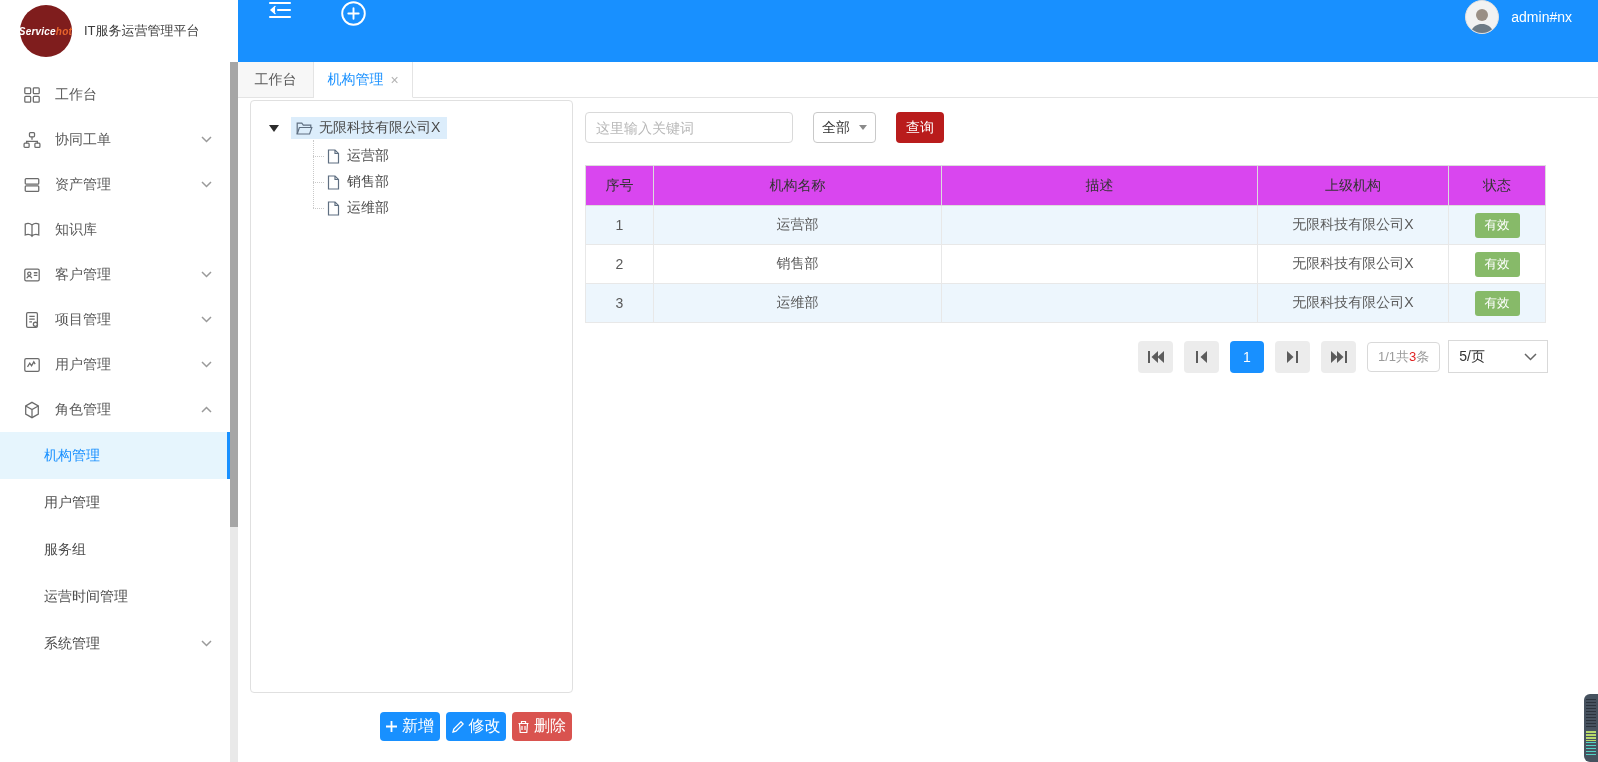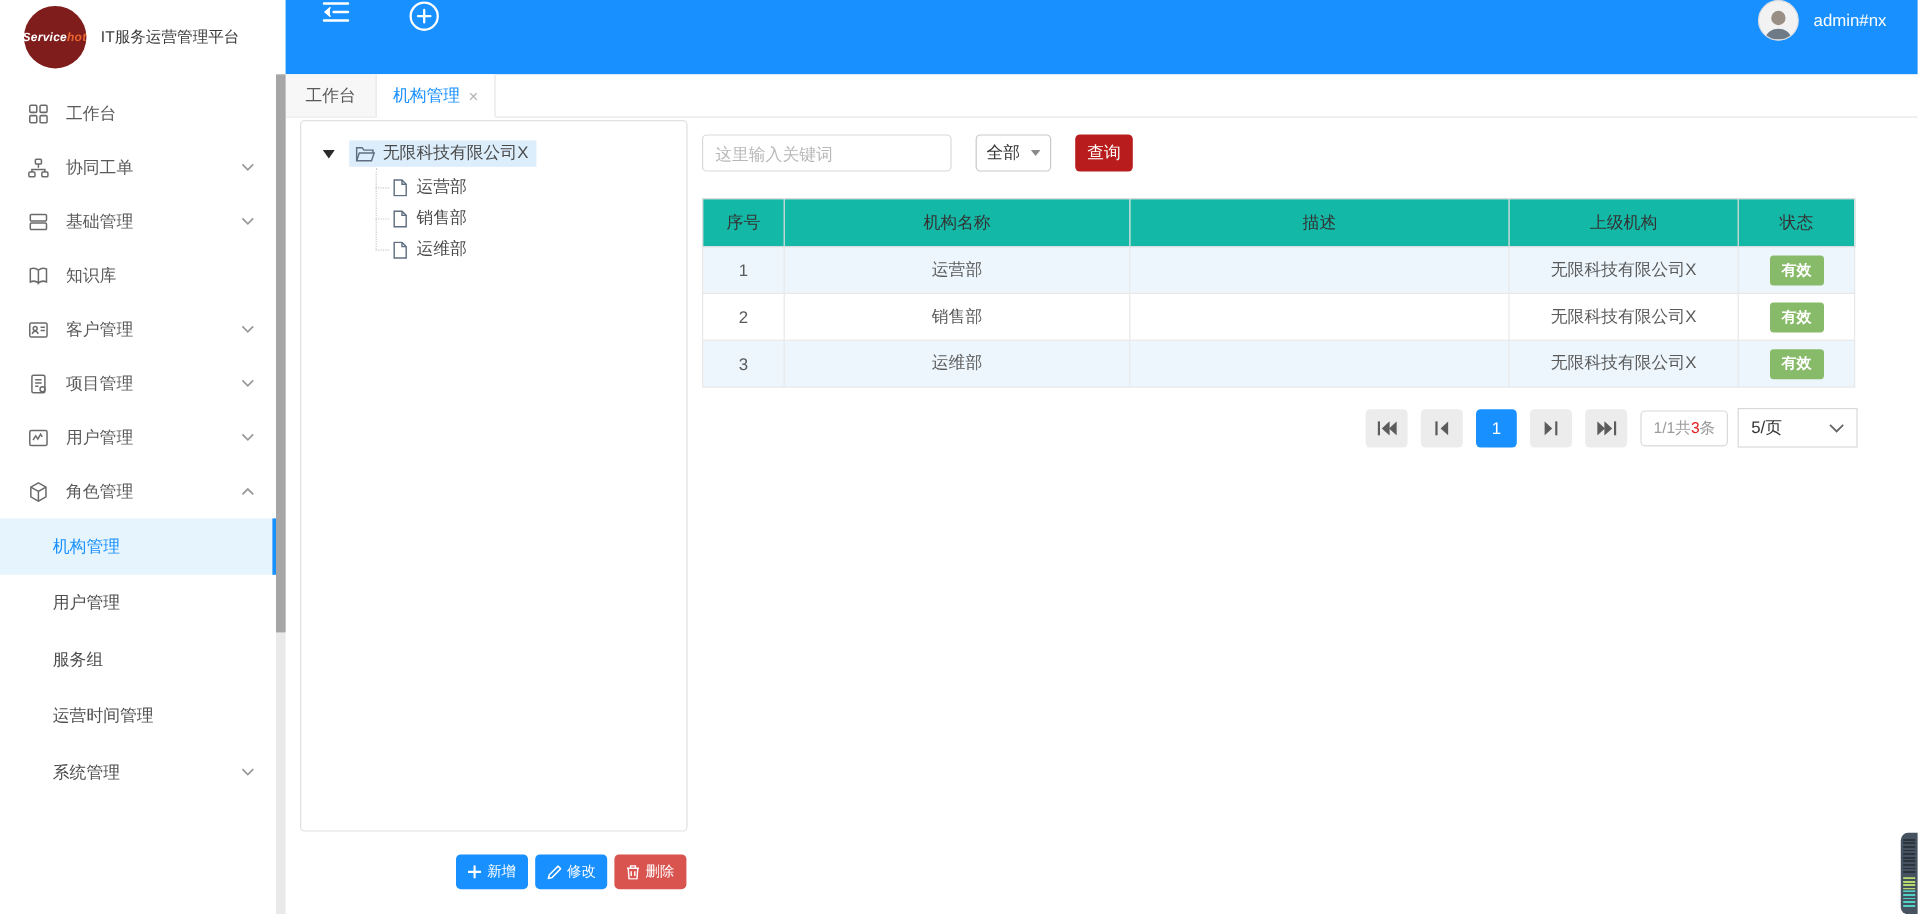--- a/index.html
+++ b/index.html
@@ -71,44 +71,44 @@
     border-radius:4px; background:#fff; display:flex; align-items:center; padding:0 8px; font-size:14px;
     color:#333; cursor:pointer; }
   .sel-caret { margin-left:auto; width:0; height:0; border-left:4px solid transparent; border-right:4px solid transparent;
     border-top:5px solid #8a8a8a; }
   .query-btn { position:absolute; left:658px; top:14px; width:48px; height:31px; background:#b91c1c; color:#fff;
     border:none; border-radius:4px; font-size:14px; cursor:pointer;
     font-family:"Liberation Sans","DejaVu Sans",sans-serif; }
 
   
   .org-table { position:absolute; left:347px; top:67px; width:960px; border-collapse:collapse; table-layout:fixed; }
-  .org-table th { height:40px; background:#14b8a6; border:1px solid #dcdcdc; font-size:14px; font-weight:normal;
+  .org-table th { height:40px; background:#d946ef; border:1px solid #dcdcdc; font-size:14px; font-weight:normal;
     color:#333; text-align:center; }
   .org-table td { height:39px; border:1px solid #e8e8e8; font-size:14px; color:#5a5a5a; text-align:center; }
   .row-odd td { background:#edf6fd; }
   .row-even td { background:#fff; }
   .status-badge { display:inline-block; background:#87ba69; color:#fff; font-size:12.5px; padding:4px 10px;
-    border-radius:3px; cursor:pointer;font-weight:bold; }
+    border-radius:3px; cursor:pointer; }
 
   
   .pager { position:absolute; left:900px; top:242px; display:flex; align-items:center; }
   .pg-btn { width:35px; height:32px; background:#ececec; border:none; border-radius:4px; display:flex;
     align-items:center; justify-content:center; margin-right:11px; cursor:pointer; color:#5c5c5c; }
   .pg-page { width:34px; height:32px; background:#1890ff; color:#fff; font-size:14px; border:none;
     border-radius:4px; margin-right:11px; cursor:pointer; }
   .pg-info { height:30px; border:1px solid #d9d9d9; border-radius:4px; display:flex; align-items:center;
     padding:0 10px; font-size:13px; color:#9b9b9b; margin-right:8px; }
   .pg-info .red { color:#e02020; }
   .pg-size { width:100px; height:33px; border:1px solid #d9d9d9; background:#fff; display:flex; align-items:center;
     padding:0 10px; font-size:14px; color:#333; cursor:pointer; }
   .pg-size svg { margin-left:auto; color:#666; }
 
   
   .actions { position:absolute; left:142px; top:614px; display:flex; gap:6px; }
-  .act-btn { height:29px; width:60px; border:none; border-radius:4px; color:#fff; font-size:12px;
+  .act-btn { height:29px; width:60px; border:none; border-radius:4px; color:#fff; font-size:16px;
     display:flex; align-items:center; justify-content:center; gap:5px; cursor:pointer;
     font-family:"Liberation Sans","DejaVu Sans",sans-serif; }
   .act-blue { background:#1890ff; }
   .act-red { background:#d9534f; }
 
   
   .float-widget { position:absolute; right:0; top:694px; width:14px; height:68px; background:#46525f;
     border-radius:6px 0 0 6px; padding:5px 2px; cursor:pointer; z-index:5; }
   .fw-dark { height:30px; background:repeating-linear-gradient(to bottom,#2b333d 0 1.5px,#46525f 1.5px 3px); }
   .fw-green { height:10px; margin-top:2px; background:repeating-linear-gradient(to bottom,#b8d96b 0 1.5px,#46525f 1.5px 3px); }
@@ -157,21 +157,21 @@
 
 
     <div class="menu-item">
       <span class="mi-icon">
         <svg width="18" height="18" viewBox="0 0 20 20" fill="none" stroke="currentColor" stroke-width="1.4">
             <rect x="2.5" y="3" width="15" height="6" rx="1"></rect>
             <rect x="2.5" y="11" width="15" height="6" rx="1"></rect>
             <path d="M5.5 6h.01M5.5 14h.01" stroke-width="2"></path>
           </svg>
       </span>
-      <span class="mi-label">基础管理</span>
+      <span class="mi-label">资产管理</span>
       <span class="mi-arrow">
         <svg width="11" height="7" viewBox="0 0 11 7" fill="none" stroke="currentColor" stroke-width="1.5">
             <path d="M1 1l4.5 4.5L10 1"></path>
           </svg>
       </span>
     </div>
 
     <div class="menu-item">
       <span class="mi-icon">
         <svg width="18" height="18" viewBox="0 0 20 20" fill="none" stroke="currentColor" stroke-width="1.4">

